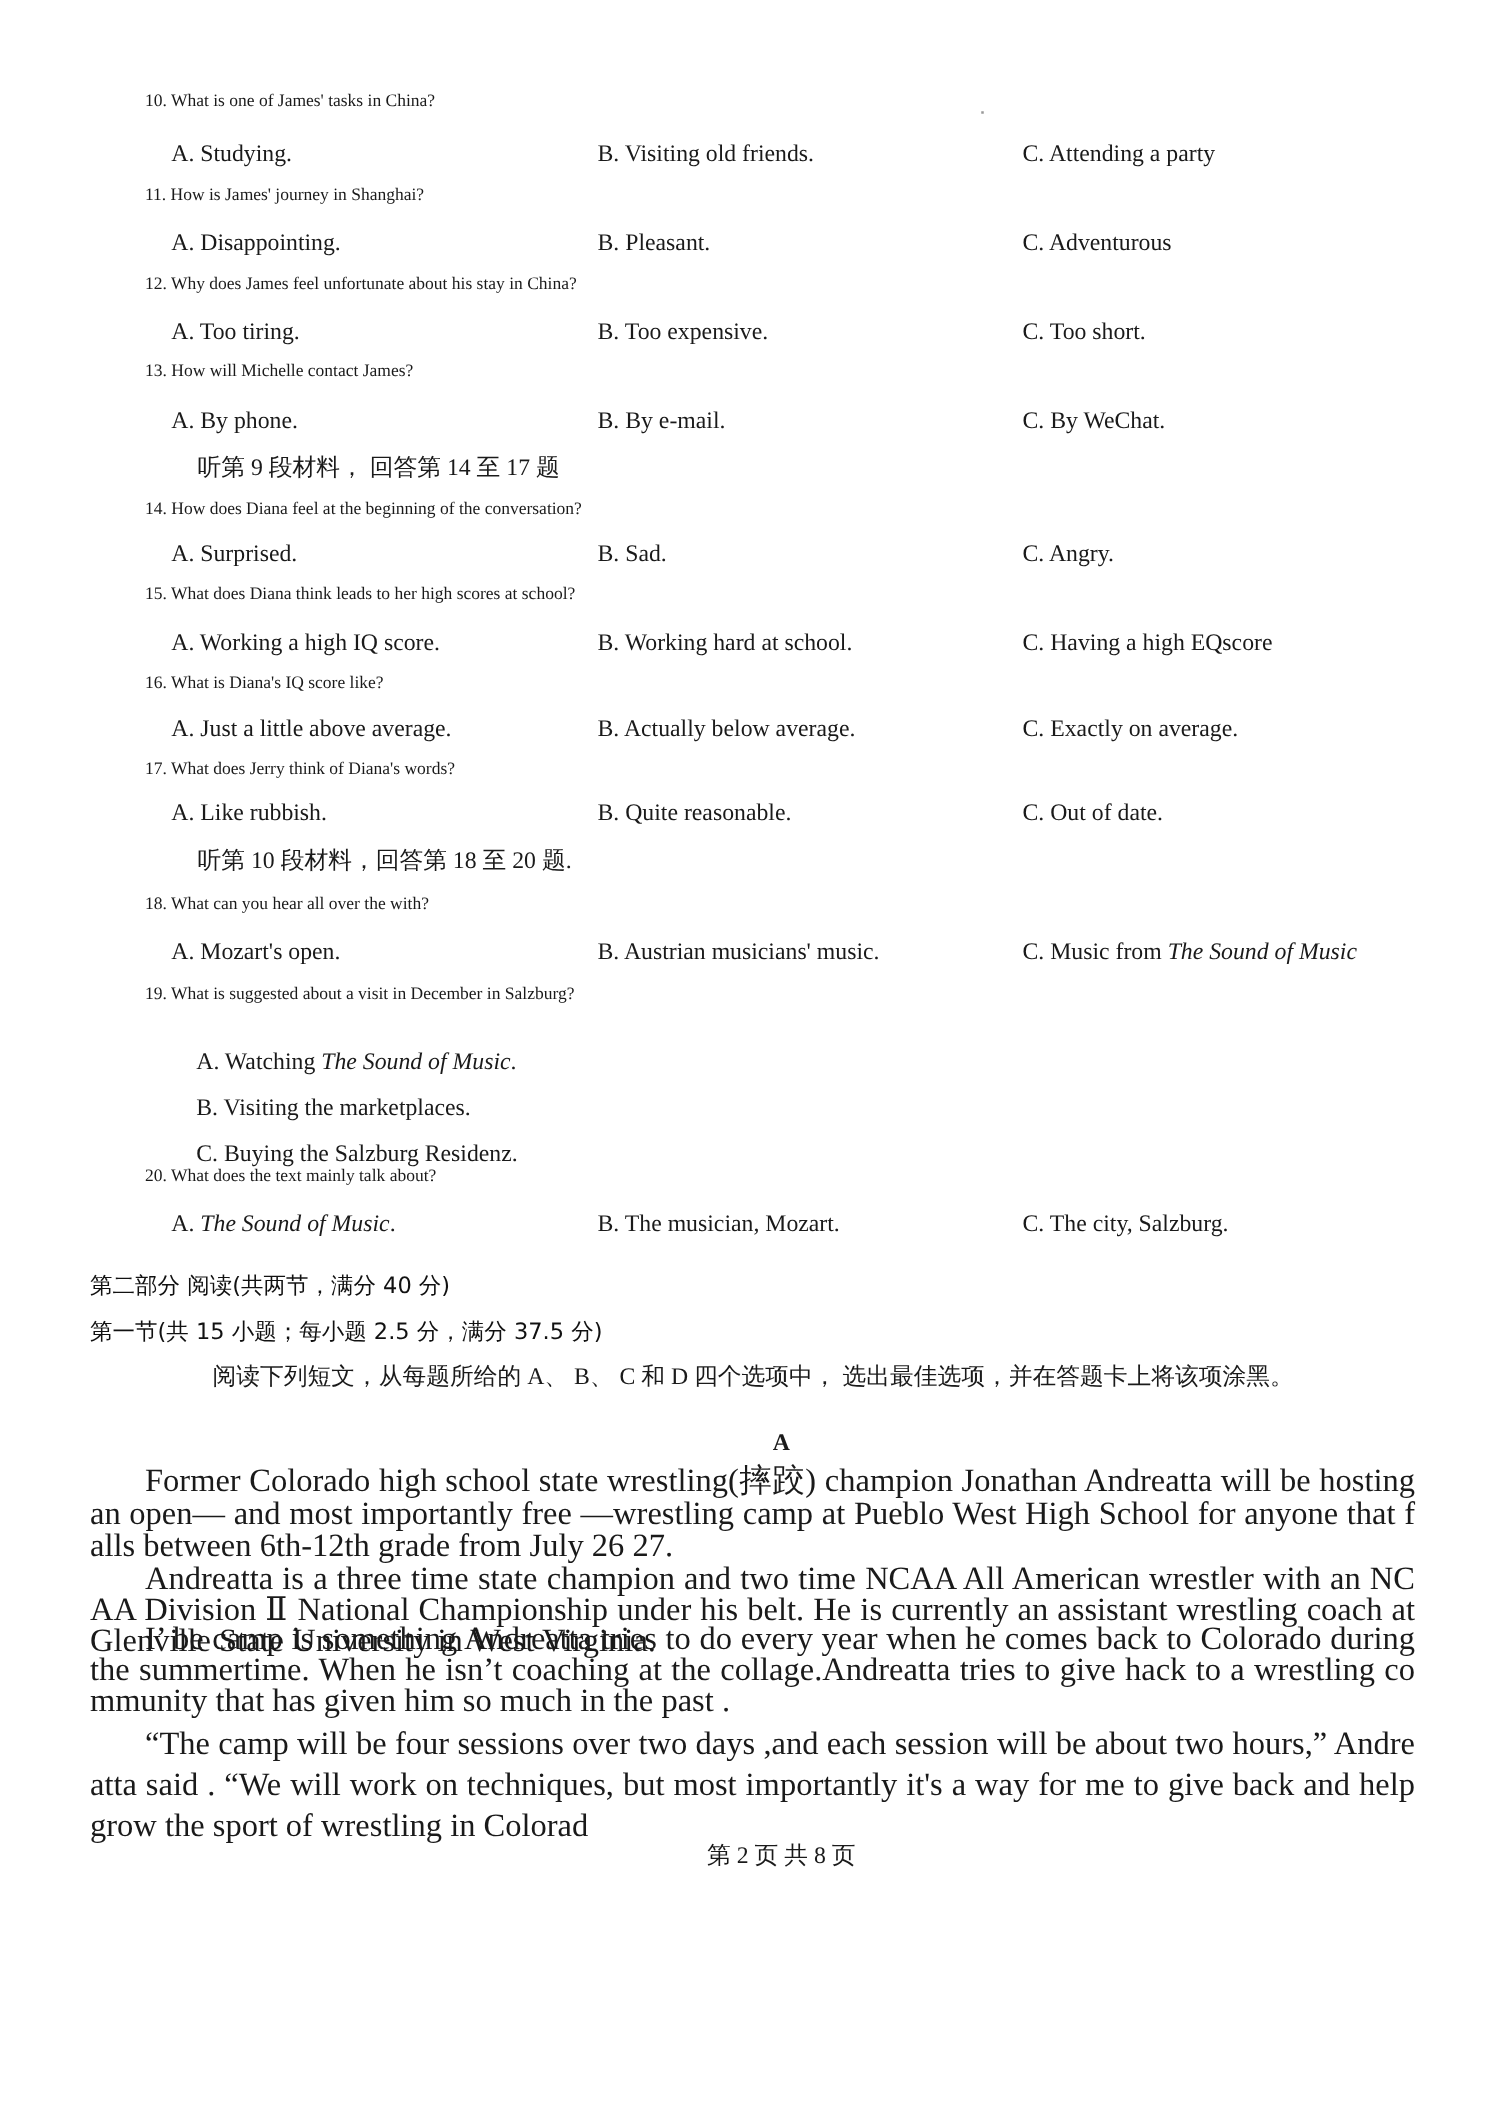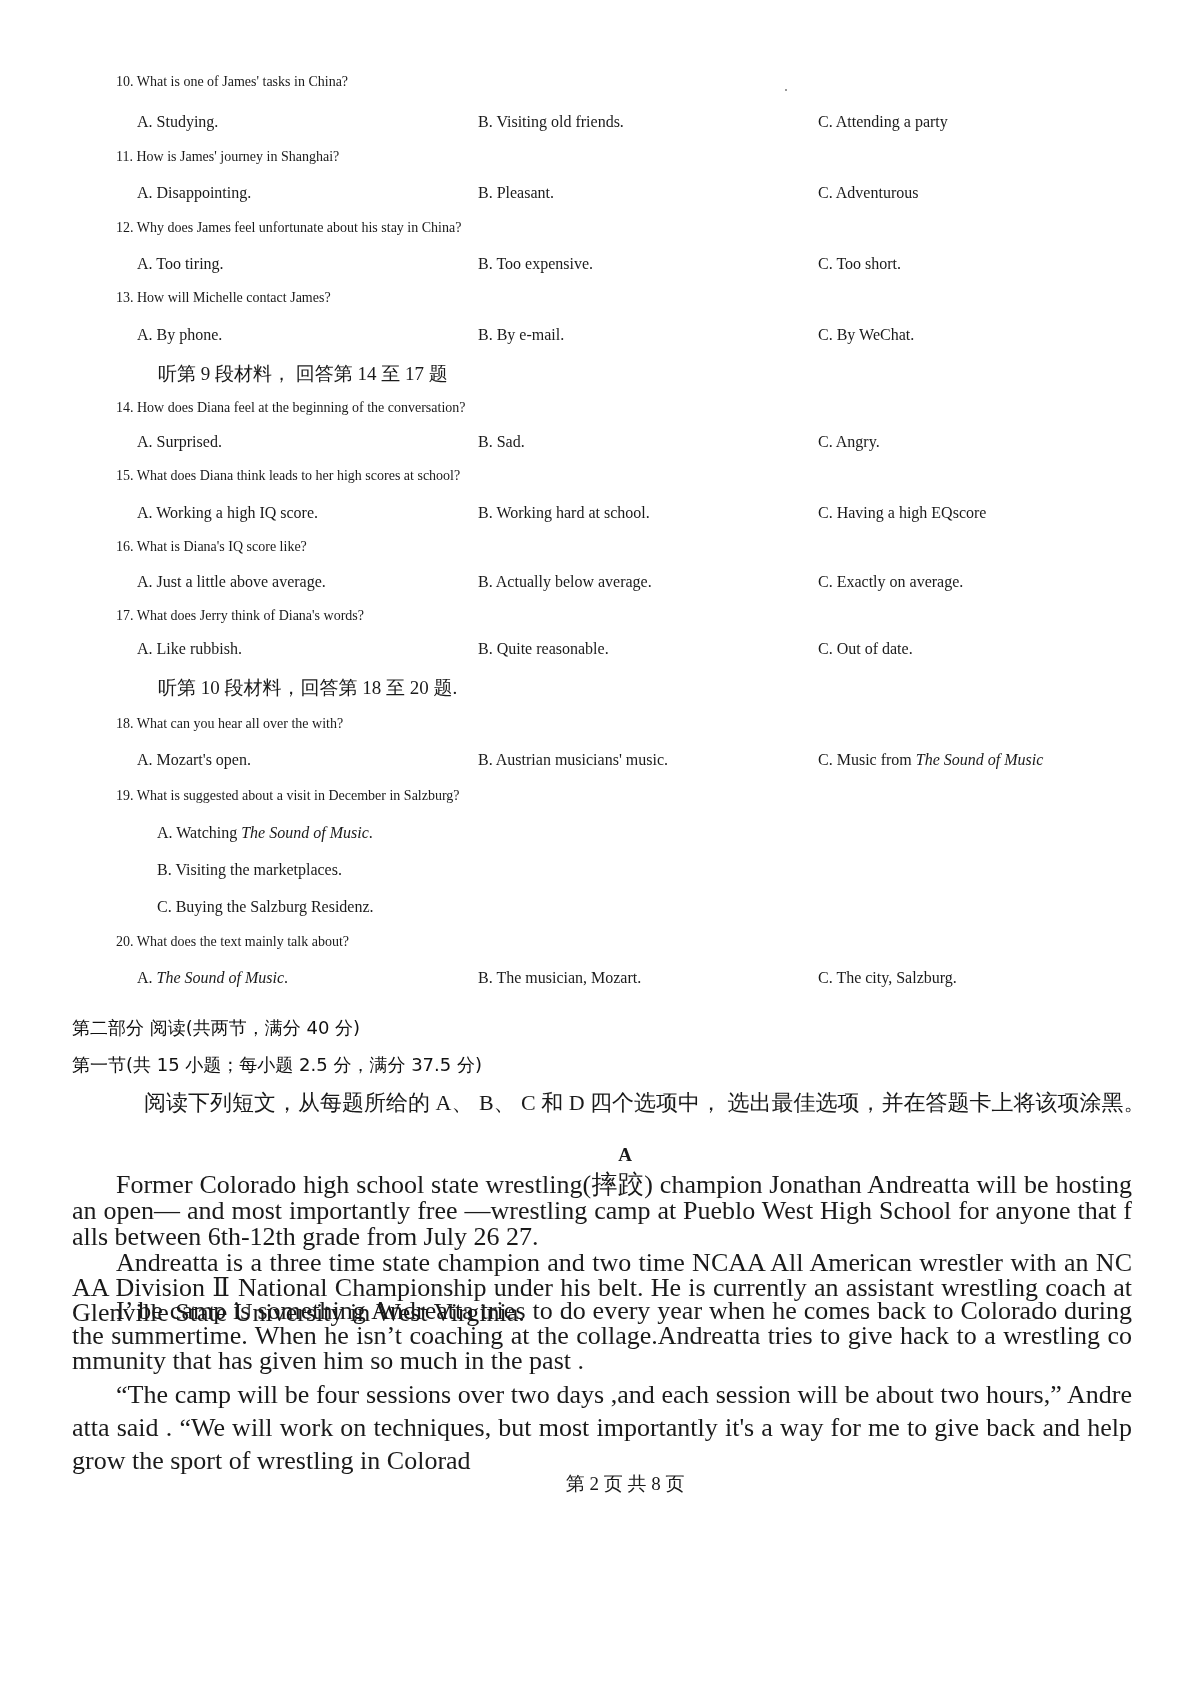--- a/index.html
+++ b/index.html
@@ -3,28 +3,28 @@
 <meta charset="utf-8">
 <style>
   html, body { margin: 0; padding: 0; background: #ffffff; }
   body {
     width: 1200px; height: 1697px; position: relative; overflow: hidden;
     font-family: "Liberation Serif", "DejaVu Serif", serif;
     color: #1a1a1a;
   }
   .abs { position: absolute; white-space: nowrap; }
   .q { font-size: 14px; left: 116px; }
-  .opt { font-size: 16px; }
+  .opt { font-size: 19px; }
   .colA { left: 137px; }
   .colB { left: 478px; }
   .colC { left: 818px; }
-  .colIndent { left: 157px; }
+  .colIndent { left: 157px; margin-top: 15px; }
   .cn { font-size: 19px; left: 158px; }
   .hdr { font-family: "DejaVu Sans", "Liberation Sans", sans-serif; font-size: 18px; left: 72px; color: #111; }
-  .instr { font-size: 22px; left: 144px; }
+  .instr { font-size: 19px; left: 170px; }
   i { font-style: italic; }
   .passage-title { left: 0; width: 1250px; text-align: center; font-weight: bold; font-size: 19px; }
   .para {
     position: absolute; left: 72px; width: 1060px; font-size: 26px; line-height: 26px;
     text-indent: 44px; text-align: justify; word-break: break-all;
   }
   .footer { left: 0; width: 1250px; text-align: center; font-size: 19px; }
   .speck { position: absolute; width: 2px; height: 2px; background: #999; }
 </style>
 </head>

